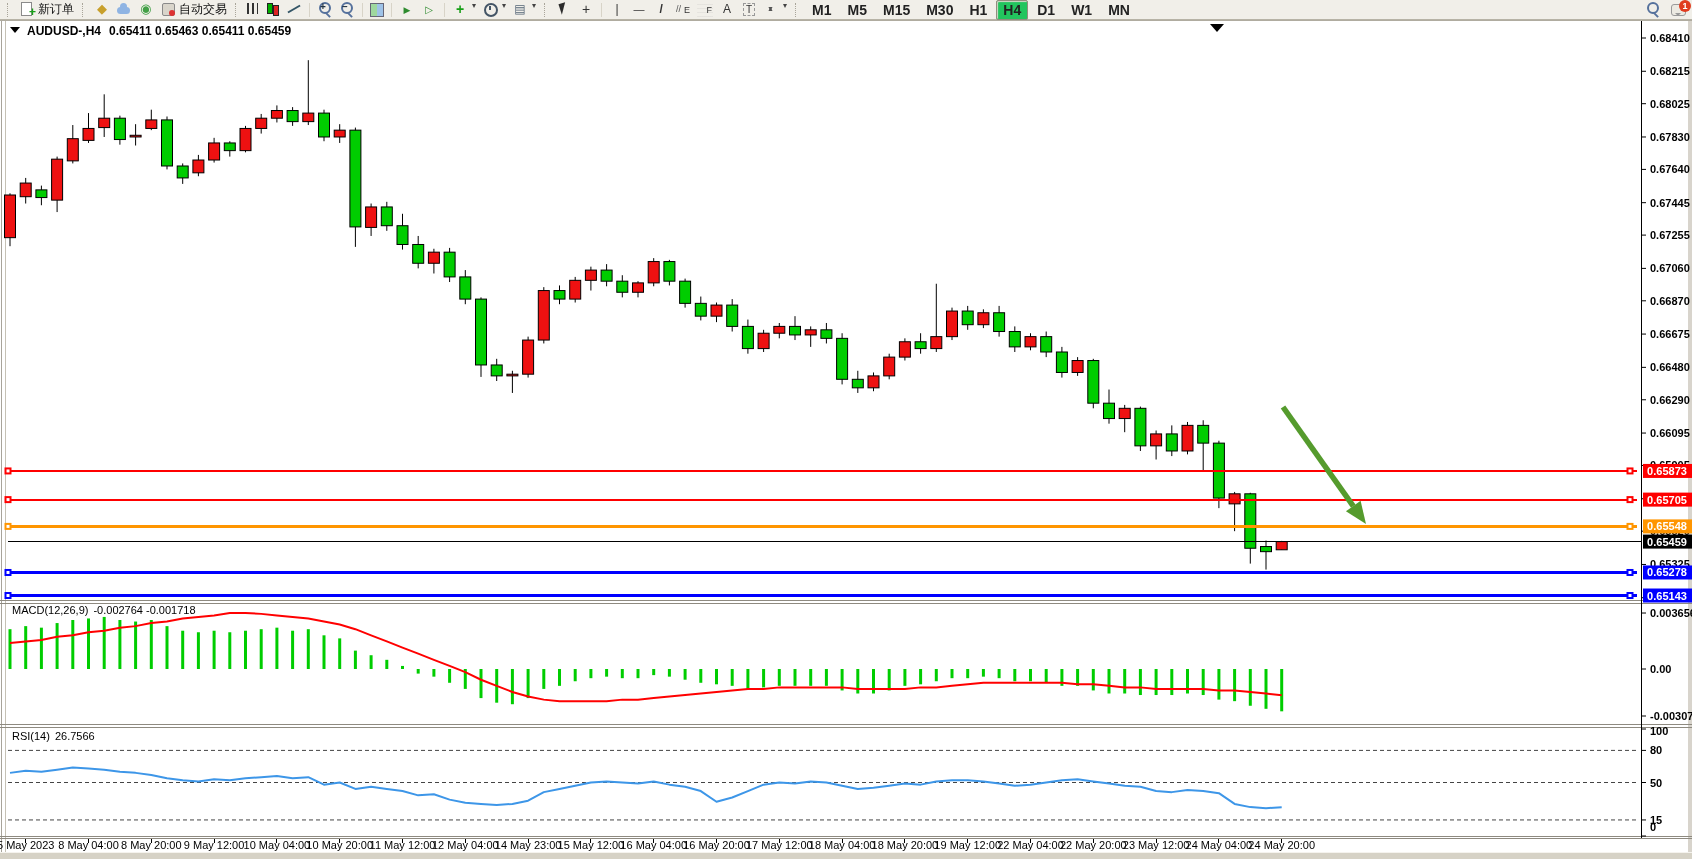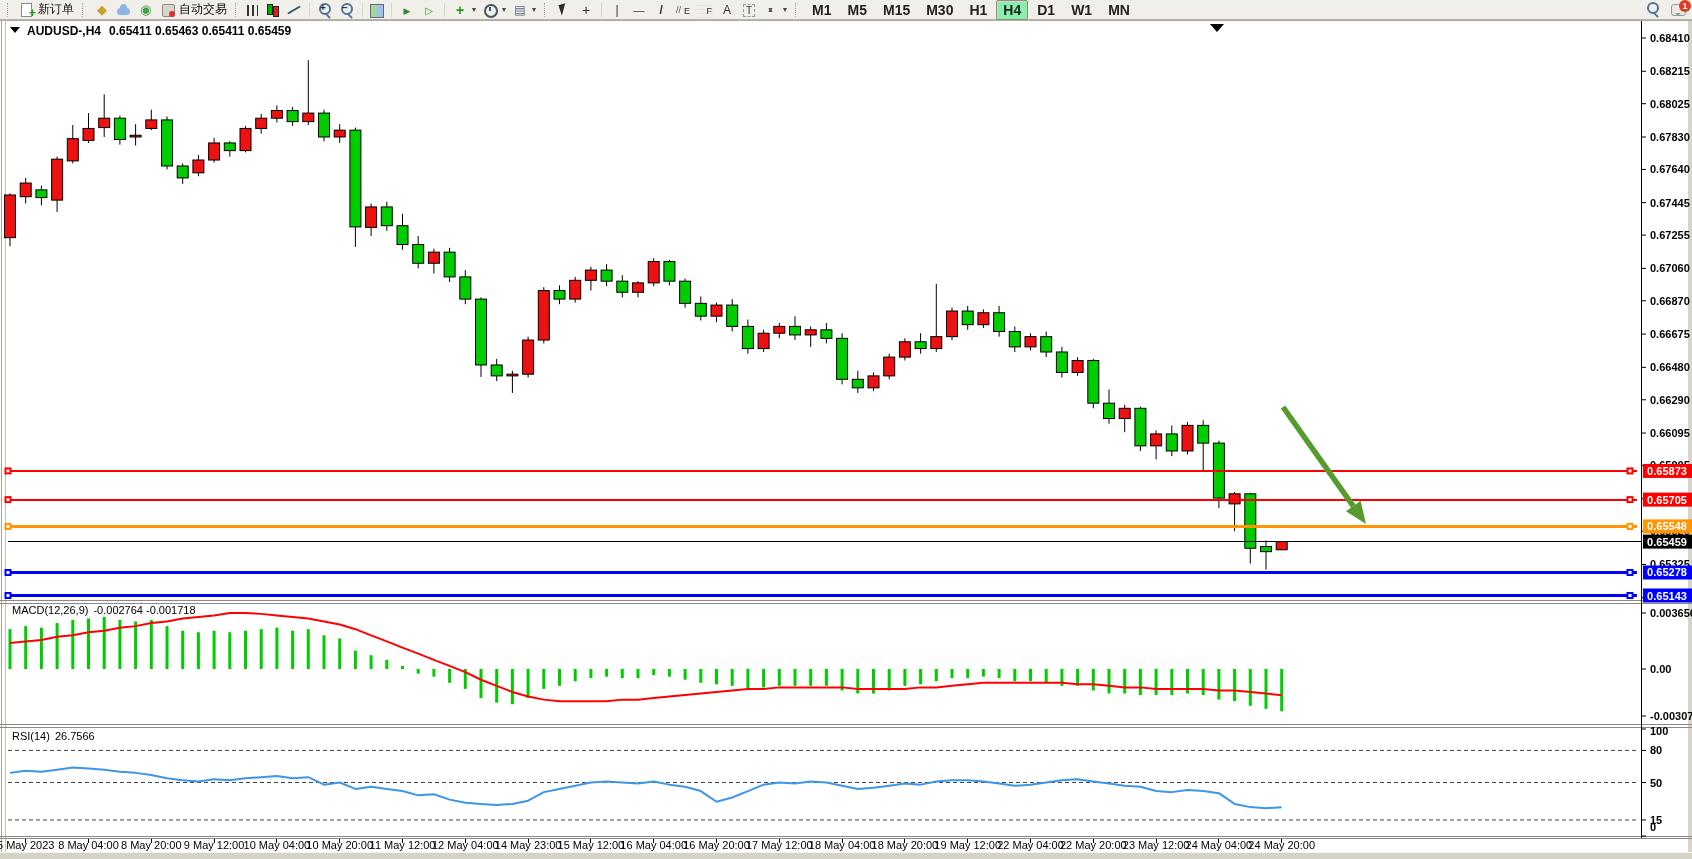--- a/index.html
+++ b/index.html
@@ -2,27 +2,27 @@
 <html><head>
 <meta charset="utf-8">
 <style>
   html,body{margin:0;padding:0;background:#e8e6e0;}
   #app{position:relative;width:1692px;height:859px;background:#fff;overflow:hidden;
        font-family:"Liberation Sans",sans-serif;}
   svg text{font-family:"Liberation Sans",sans-serif;}
   
   .toolbar{position:absolute;top:0;left:0;width:1692px;height:20px;background:#f1efe9;
     border-bottom:1px solid #b7b3a6;display:flex;align-items:center;padding:0 3px;gap:2px;z-index:5;box-sizing:border-box;}
-  .tb{display:inline-flex;align-items:center;gap:3px;padding:0 2px;height:18px;cursor:default;}
+  .tb{display:inline-flex;align-items:flex-start;gap:3px;padding:0 2px;height:18px;cursor:default;}
   .tb b{font-size:12px;font-weight:400;color:#111;}
   .sepv{width:1px;height:14px;background:#d8d4c8;margin:0 3px;}
   .grip{width:3px;height:14px;border-left:1px dotted #a9a59a;margin:0 4px;}
   .caret{font-size:8px;color:#444;margin-left:1px;}
   .tf{font-size:14px;font-weight:700;color:#222;padding:1px 6px;border:1px solid transparent;border-radius:2px;}
-  .tf.active{background:#86efac;border:1px solid #918e7e;box-shadow:inset 1px 1px 1px #d9d6cb;}
+  .tf.active{background:#22c55e;border:1px solid #918e7e;box-shadow:inset 1px 1px 1px #d9d6cb;}
   .right-tools{position:absolute;right:6px;top:1px;display:flex;align-items:center;gap:10px;}
   
   .ic{width:16px;height:16px;display:inline-block;position:relative;font-size:12px;line-height:16px;text-align:center;}
   .ic-neworder::before{content:"";position:absolute;left:2px;top:1px;width:9px;height:12px;background:#fff;border:1px solid #8a8a8a;}
   .ic-neworder::after{content:"+";position:absolute;right:-1px;bottom:-3px;color:#18a018;font-weight:700;font-size:12px;}
   .ic-editor::before{content:"◆";color:#c8a02c;font-size:13px;}
   .ic-cloud::before{content:"";position:absolute;left:1px;top:6px;width:13px;height:7px;background:#8fb4e3;border-radius:6px;}
   .ic-cloud::after{content:"";position:absolute;left:4px;top:2px;width:7px;height:7px;background:#8fb4e3;border-radius:50%;}
   .ic-signals::before{content:"◉";color:#43a047;font-size:13px;}
   .ic-autotrade::before{content:"";position:absolute;left:2px;top:2px;width:11px;height:11px;background:#d9d5cb;border:1px solid #8a8a8a;border-radius:2px;}

